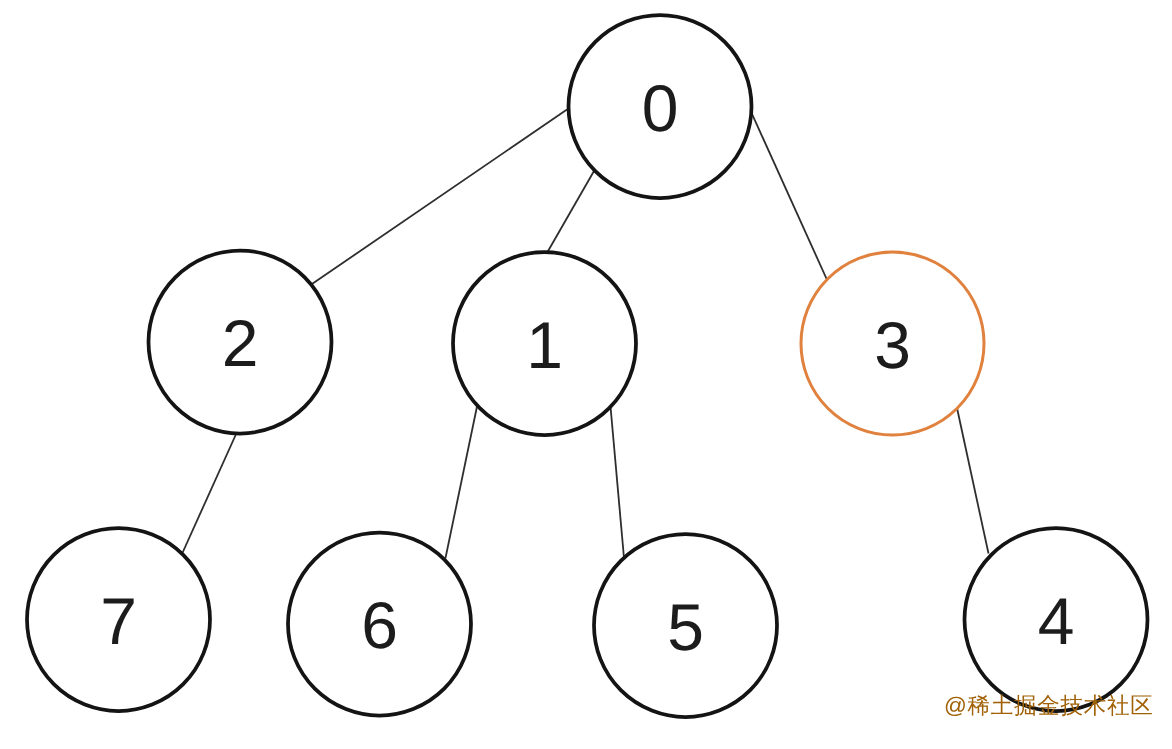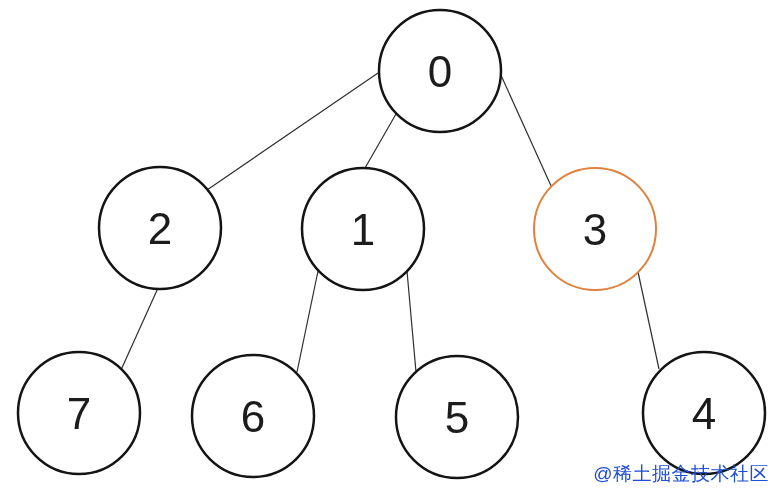--- a/index.html
+++ b/index.html
@@ -28,23 +28,23 @@
   .node-label {
     font-family: "Liberation Sans", sans-serif;
     font-size: 44px;
     font-weight: 400;
     fill: #1c1c1c;
   }
   .watermark {
     position: absolute;
     right: 12px;
     top: 461px;
-    font-size: 19px;
+    font-size: 15px;
     letter-spacing: 0.5px;
-    color: #1d4ed8;
+    color: #a16207;
     font-family: "Liberation Sans", sans-serif;
     user-select: none;
     white-space: nowrap;
   }
 </style>
 </head>
 <body>
 
 <div class="canvas">
   <svg id="tree-svg" viewBox="0 0 781 499" xmlns="http://www.w3.org/2000/svg">

